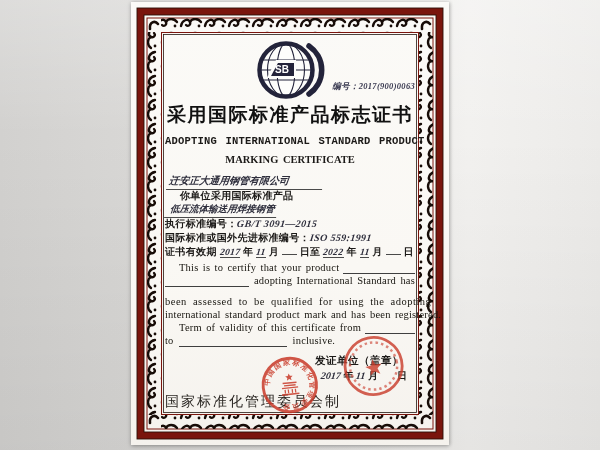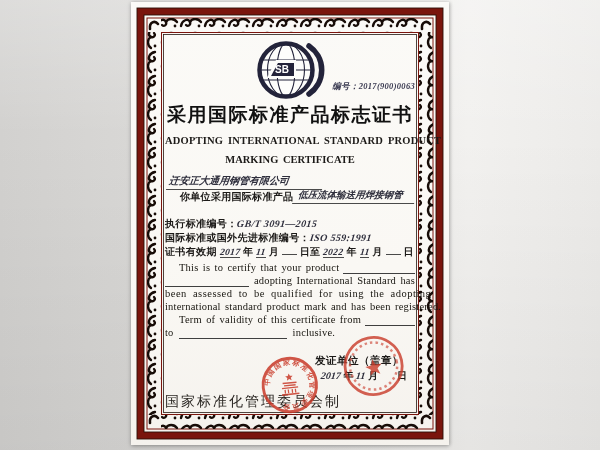--- a/index.html
+++ b/index.html
@@ -16,26 +16,26 @@
     box-shadow:0 1px 4px rgba(0,0,0,.30), 2px 0 3px rgba(0,0,0,.08);
   }
   .frame{position:absolute;left:0;top:0;}
   .content{
     position:absolute;left:34px;top:34px;width:250px;height:446px;
     color:#1c1a18;
   }
   .content > div{position:absolute;}
   .serial{top:45px;right:0;font-size:8.5px;font-style:italic;font-weight:bold;color:#3b3b52;letter-spacing:.3px;}
   .title-cn{top:66px;left:0;width:100%;text-align:center;font-size:19px;font-weight:bold;letter-spacing:1.5px;color:#111;white-space:nowrap;}
-  .title-en1{top:99px;left:0;width:100%;text-align:center;font-size:10.5px;font-weight:bold;letter-spacing:.2px;word-spacing:2px;white-space:nowrap;}
+  .title-en1{top:99px;left:0;width:100%;text-align:center;font-size:10.5px;font-weight:bold;letter-spacing:.2px;word-spacing:2px;white-space:nowrap;font-family:Liberation Mono, monospace;}
   .title-en2{top:118px;left:0;width:100%;text-align:center;font-size:10.5px;font-weight:bold;word-spacing:2px;}
   .hw{font-style:italic;display:inline-block;transform:skewX(-7deg);color:#2e2e3c;font-weight:600;}
   .company-line{top:138px;left:2px;font-size:10px;}
   .company-line .hw{border-bottom:1px solid #4a4a4a;min-width:150px;padding:0 4px 1px 2px;}
-  .product-line{top:153px;left:0;width:100%;display:flex;align-items:flex-end;font-size:10px;font-weight:600;}
+  .product-line{top:153px;left:0;width:100%;display:flex;align-items:flex-start;font-size:10px;font-weight:600;flex-direction:column;}
   .product-line .label{padding-left:15px;white-space:nowrap;letter-spacing:.3px;}
   .product-line .hw{flex:1;border-bottom:1px solid #4a4a4a;padding:0 2px 1px 5px;font-size:9.5px;}
   .cn-line{font-size:10px;font-weight:600;letter-spacing:.35px;white-space:nowrap;}
   .l-review{top:167px;left:0;}
   .l-exec{top:181px;left:0;}
   .l-intl{top:195px;left:0;}
   .l-valid{top:209px;left:0;width:100%;}
   .slot{display:inline-block;border-bottom:1px solid #4a4a4a;text-align:center;}
   .slot.empty{width:15px;}
   .slot .hw{font-size:9.5px;}
@@ -152,21 +152,21 @@
     <div class="en-par">
       <div class="row">
           <span class="indent"></span>
           <span>This is to certify that your product</span>
           <span class="blank grow"></span>
         </div>
       <div class="row">
           <span class="blank" style="width:104px;margin-right:5px;"></span>
           <span>adopting International Standard has</span>
         </div>
-      <div class="row" style="letter-spacing:.5px;word-spacing:3px;">
+      <div class="row" style="letter-spacing:.5px;word-spacing:3px;margin-top:8px;">
           <span>been assessed to be qualified for using the adopting</span>
         </div>
       <div class="row">
           <span>international standard product mark and has been registered.</span>
         </div>
       <div class="row">
           <span class="indent"></span>
           <span>Term of validity of this certificate from</span>
           <span class="blank grow"></span>
         </div>

